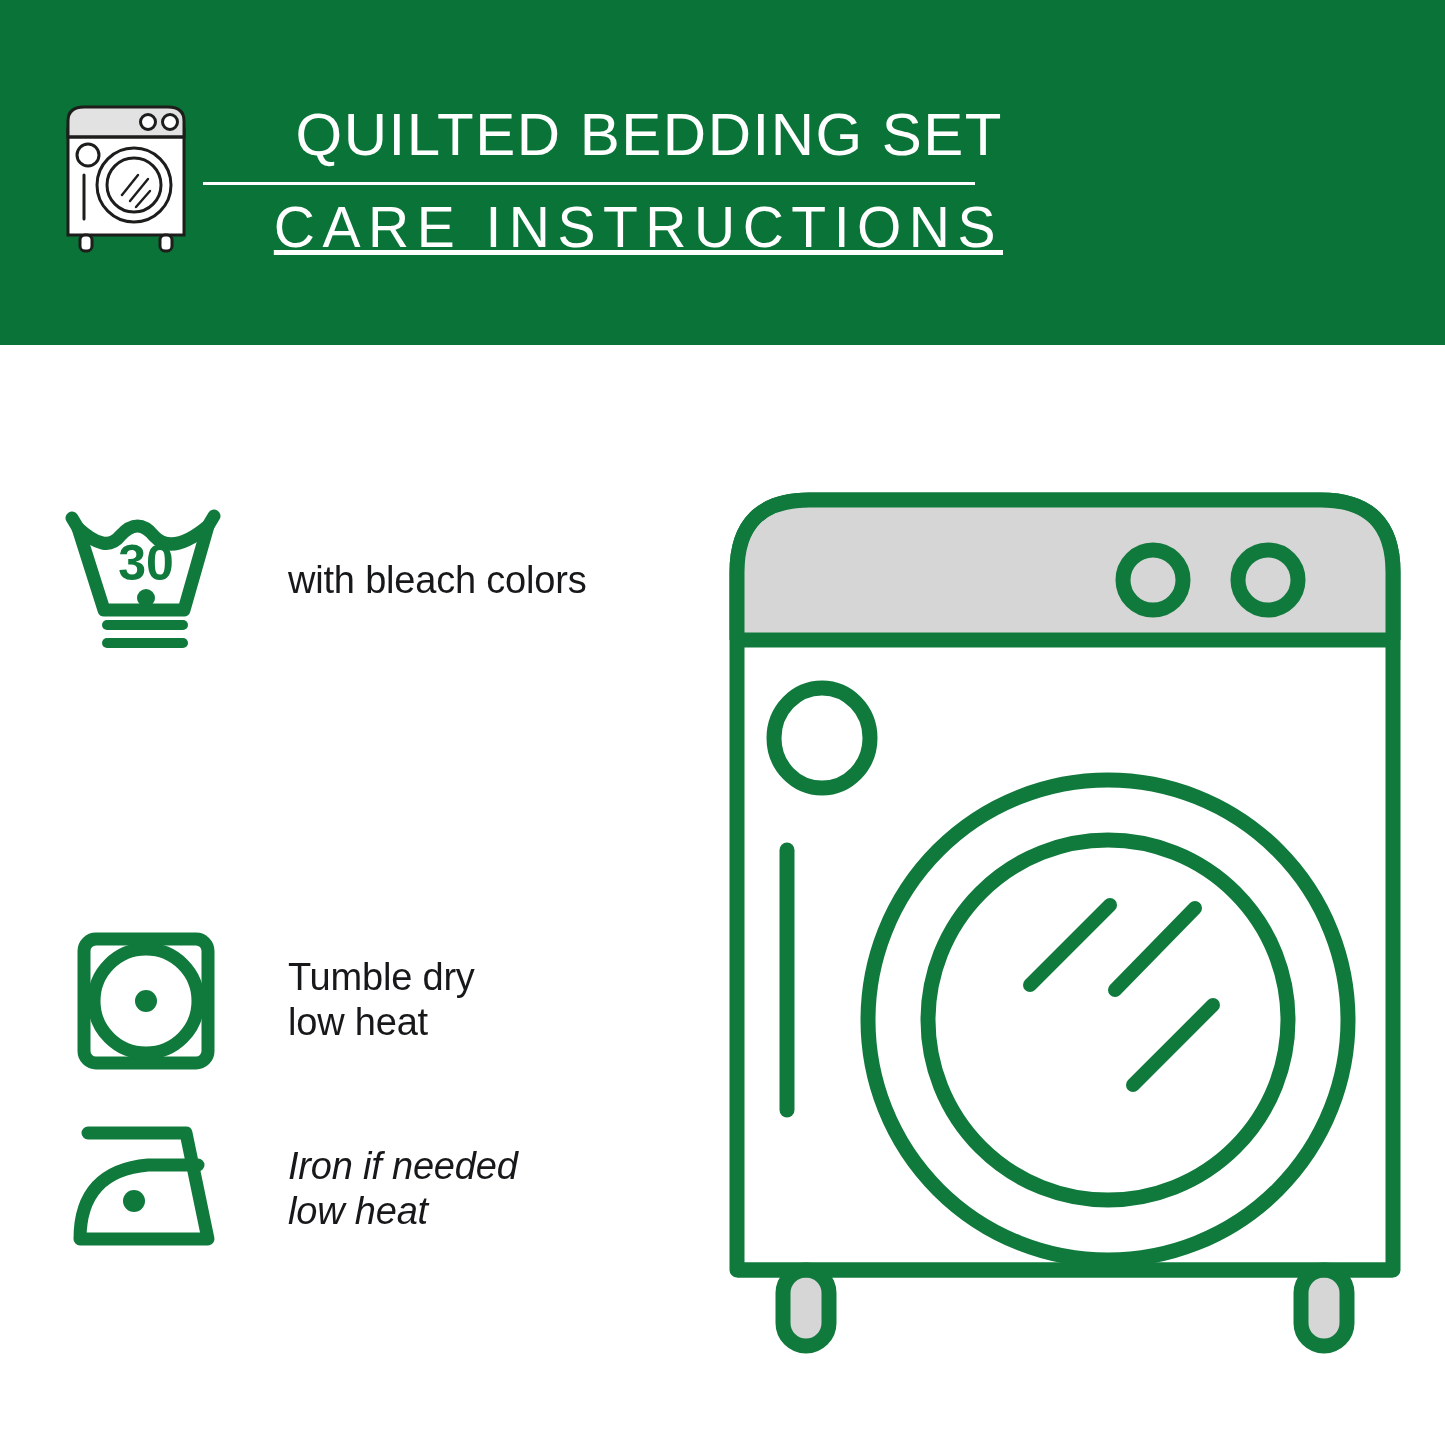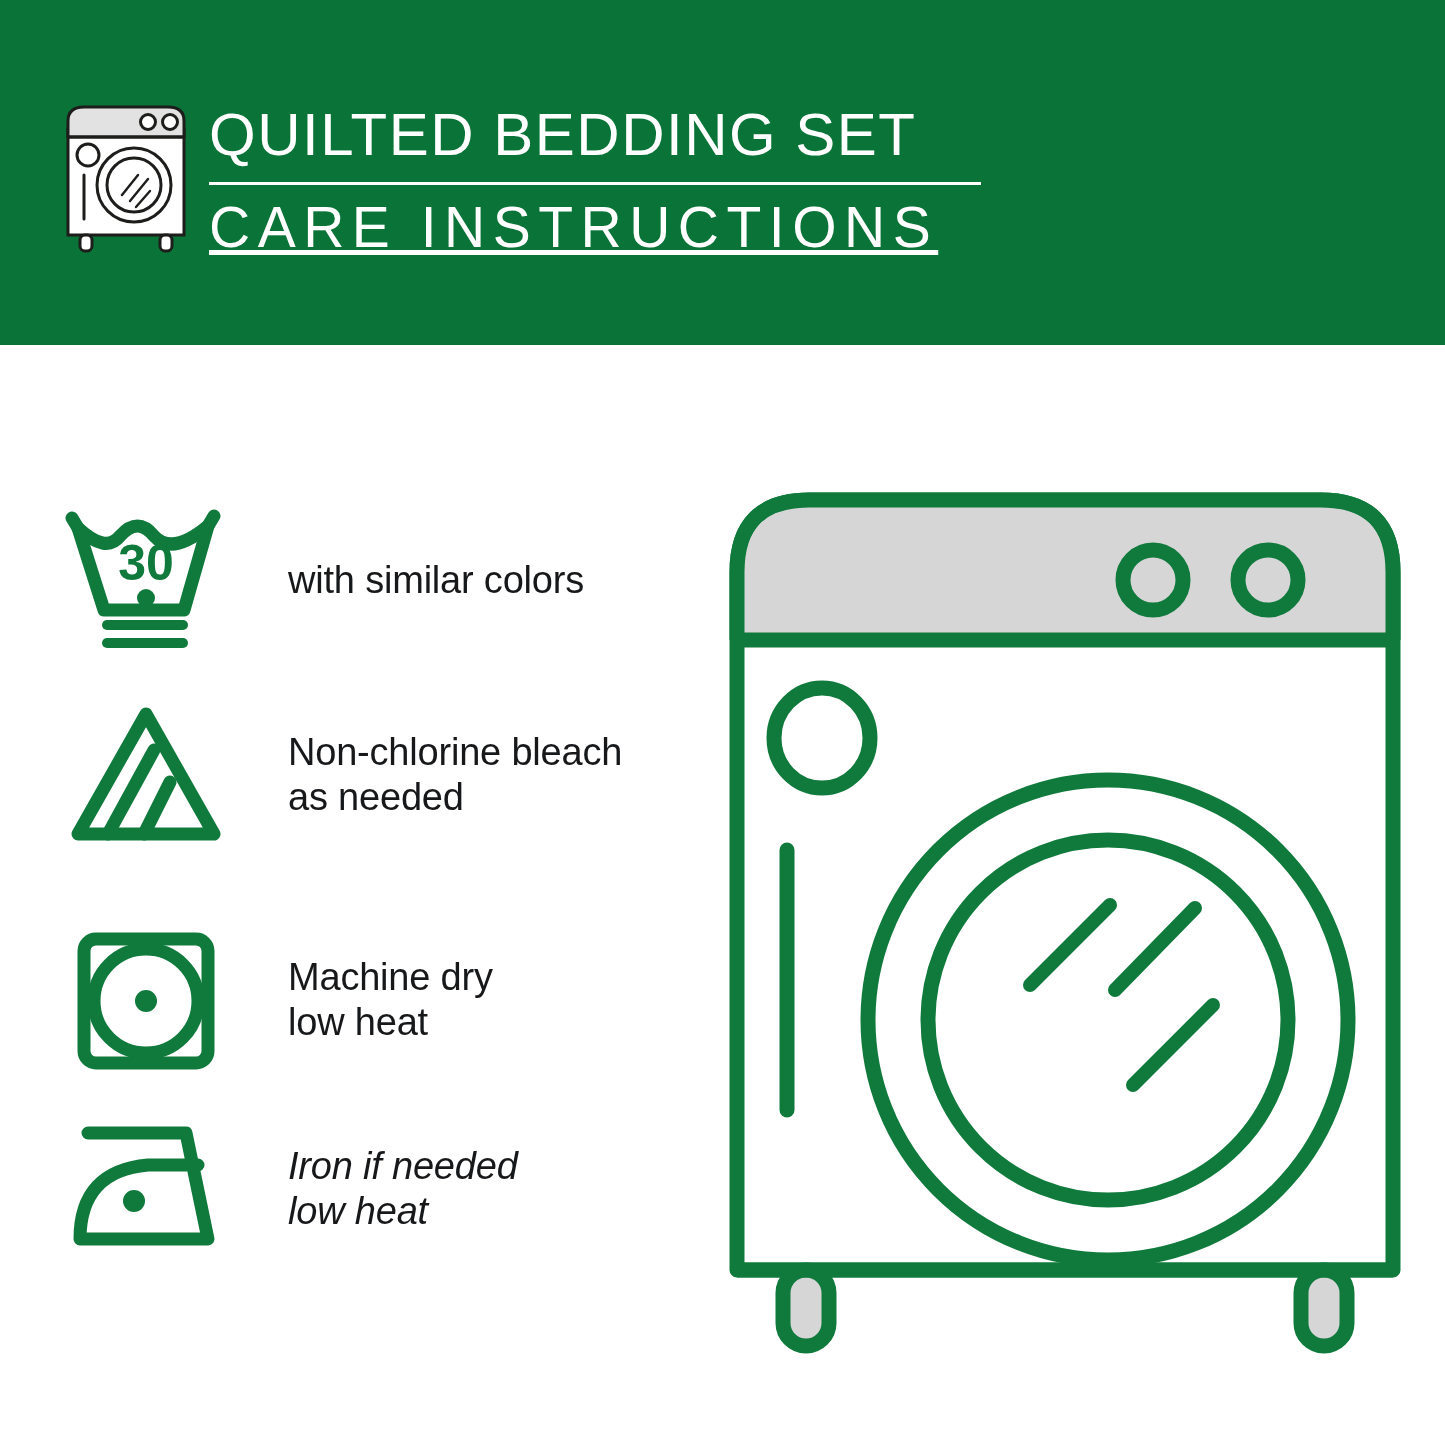--- a/index.html
+++ b/index.html
@@ -29,23 +29,24 @@
   }
   .header-logo {
     position: absolute;
     left: 62px;
     top: 103px;
     width: 128px;
     height: 152px;
   }
   .header-text {
     position: absolute;
-    left: 209px;
+    left: 203px;
     top: 100px;
     width: 800px;
+    text-align: right;
   }
   .title-main {
     font-family: "Liberation Sans", sans-serif;
     color: #ffffff;
     font-size: 60px;
     line-height: 70px;
     letter-spacing: 1.5px;
     font-weight: 400;
     white-space: nowrap;
   }
@@ -164,50 +165,35 @@
             <path d="M10 16 L16 26 Q44 52 58 34 Q76 14 92 34 Q110 54 146 24 L152 14"></path>
             <path d="M16 26 L42 108 L122 108 L146 24"></path>
           </g>
           <text x="84" y="78" font-family="Liberation Sans, sans-serif" font-size="50" font-weight="700" fill="#107a3d" text-anchor="middle">30</text>
           <circle cx="84" cy="96" r="9" fill="#107a3d"></circle>
           <rect x="40" y="118" width="86" height="10" rx="5" fill="#107a3d"></rect>
           <rect x="40" y="136" width="86" height="10" rx="5" fill="#107a3d"></rect>
         </svg>
       </div>
       <div class="care-label">
-        <span class="ln">with similar colors</span>
-      </div>
-    </div>
-
-    <div class="care-row care-row-2">
-      <div class="care-symbol">
-        <svg viewBox="0 0 168 150" width="168" height="150" aria-hidden="true">
-          <g fill="none" stroke="#107a3d" stroke-width="13" stroke-linecap="round" stroke-linejoin="round">
-            <path d="M84 14 L152 134 L16 134 Z"></path>
-            <path d="M92 50 L46 134"></path>
-            <path d="M108 82 L82 134"></path>
-          </g>
-        </svg>
-      </div>
-      <div class="care-label">
-        <span class="ln">Non-chlorine bleach</span>
-        <span class="ln">as needed</span>
-      </div>
-    </div>
+        <span class="ln">with bleach colors</span>
+      </div>
+    </div>
+
 
     <div class="care-row care-row-3">
       <div class="care-symbol">
         <svg viewBox="0 0 168 150" width="168" height="150" aria-hidden="true">
           <rect x="22" y="14" width="124" height="124" rx="12" fill="none" stroke="#107a3d" stroke-width="13"></rect>
           <circle cx="84" cy="76" r="52" fill="none" stroke="#107a3d" stroke-width="13"></circle>
           <circle cx="84" cy="76" r="11" fill="#107a3d"></circle>
         </svg>
       </div>
       <div class="care-label">
-        <span class="ln">Machine dry</span>
+        <span class="ln">Tumble dry</span>
         <span class="ln">low heat</span>
       </div>
     </div>
 
     <div class="care-row care-row-4">
       <div class="care-symbol">
         <svg viewBox="0 0 168 140" width="168" height="140" aria-hidden="true">
           <g fill="none" stroke="#107a3d" stroke-width="13" stroke-linecap="round" stroke-linejoin="round">
             <path d="M26 14 L124 14 L146 120 L18 120 Q18 52 86 46 L136 46"></path>
           </g>

